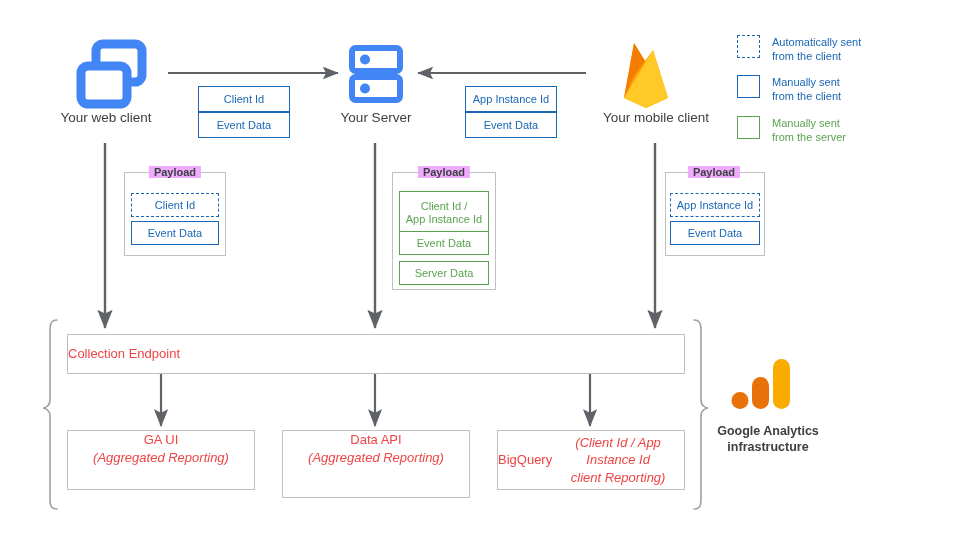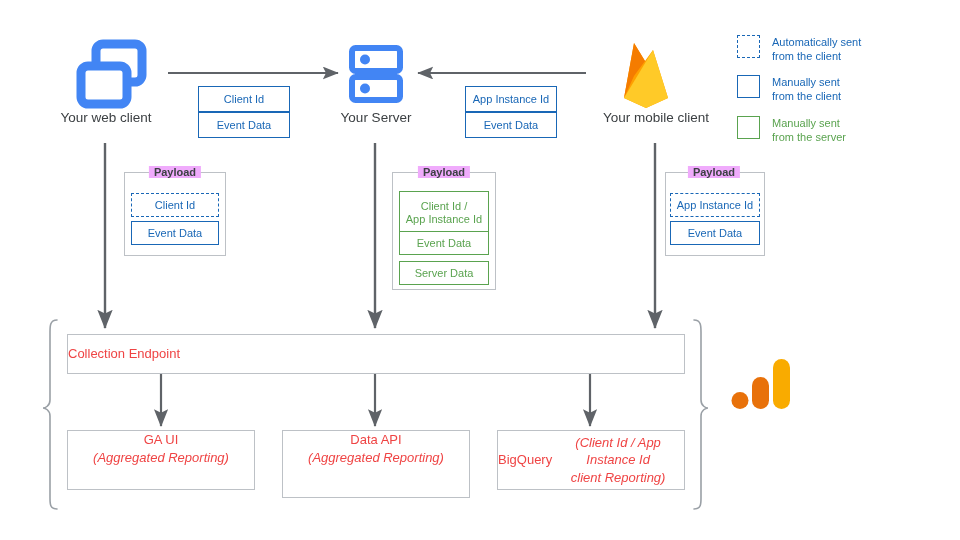--- a/index.html
+++ b/index.html
@@ -213,20 +213,24 @@
     <span>Data API</span>
     <span class="sub">(Aggregated Reporting)</span>
   </div>
 
   <div class="grey-box" style="left:497px; top:430px; width:188px; height:60px; flex-direction:row;">
     <span>BigQuery</span>
     <span class="sub" style="white-space:pre-line;">(Client Id / App Instance Id
 client Reporting)</span>
   </div>
 
+  <div class="node-label" style="left:690px; top:424px; width:156px; font-weight:bold; font-size:12.5px;">
+    <div>Google Analytics</div>
+    <div>infrastructure</div>
+  </div>
 
   <div class="legend-swatch sw-dashed-blue" style="left:737px; top:35px;"></div>
   <div class="legend-text lt-blue" style="left:772px; top:35px;">
     <div>Automatically sent</div>
     <div>from the client</div>
   </div>
 
   <div class="legend-swatch sw-solid-blue" style="left:737px; top:75px;"></div>
   <div class="legend-text lt-blue" style="left:772px; top:75px;">
     <div>Manually sent</div>

